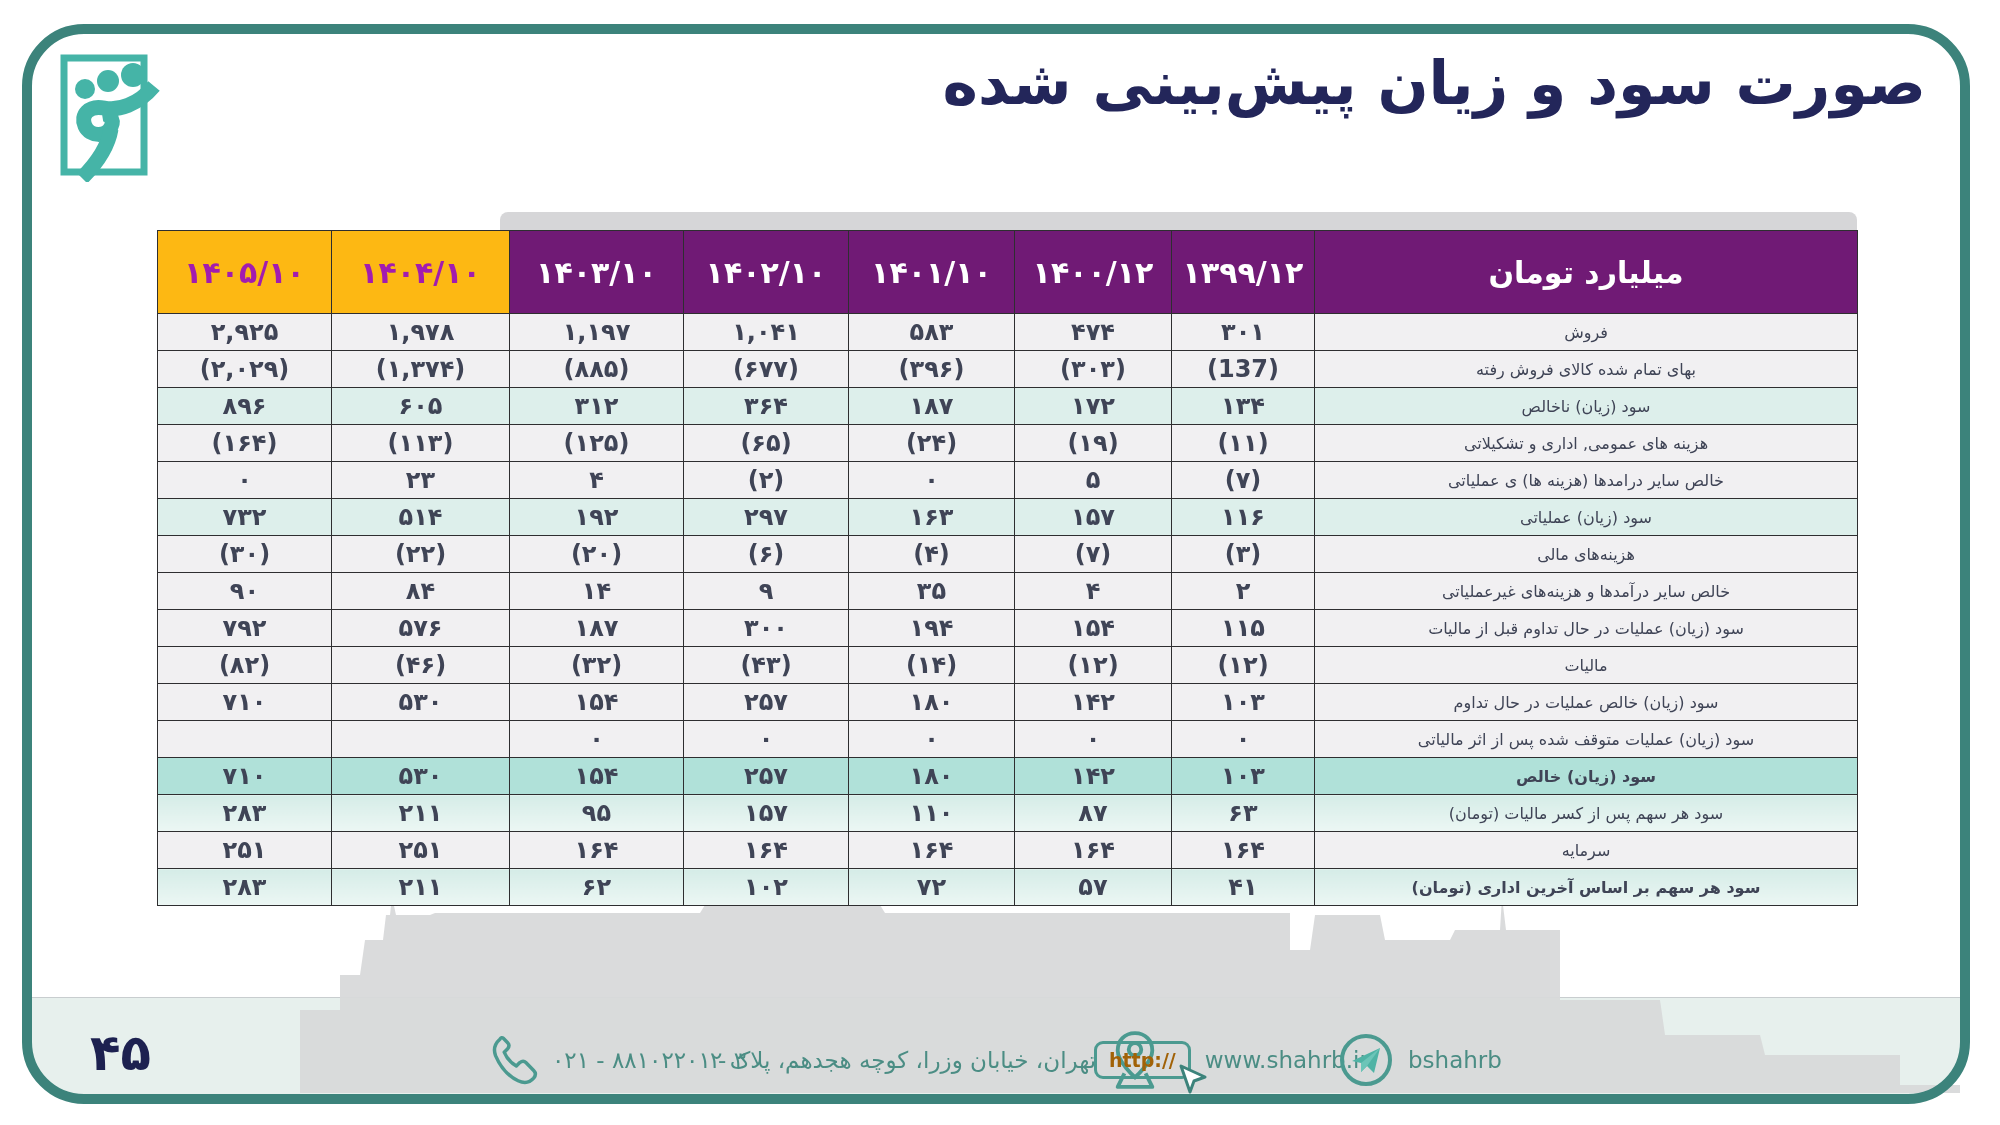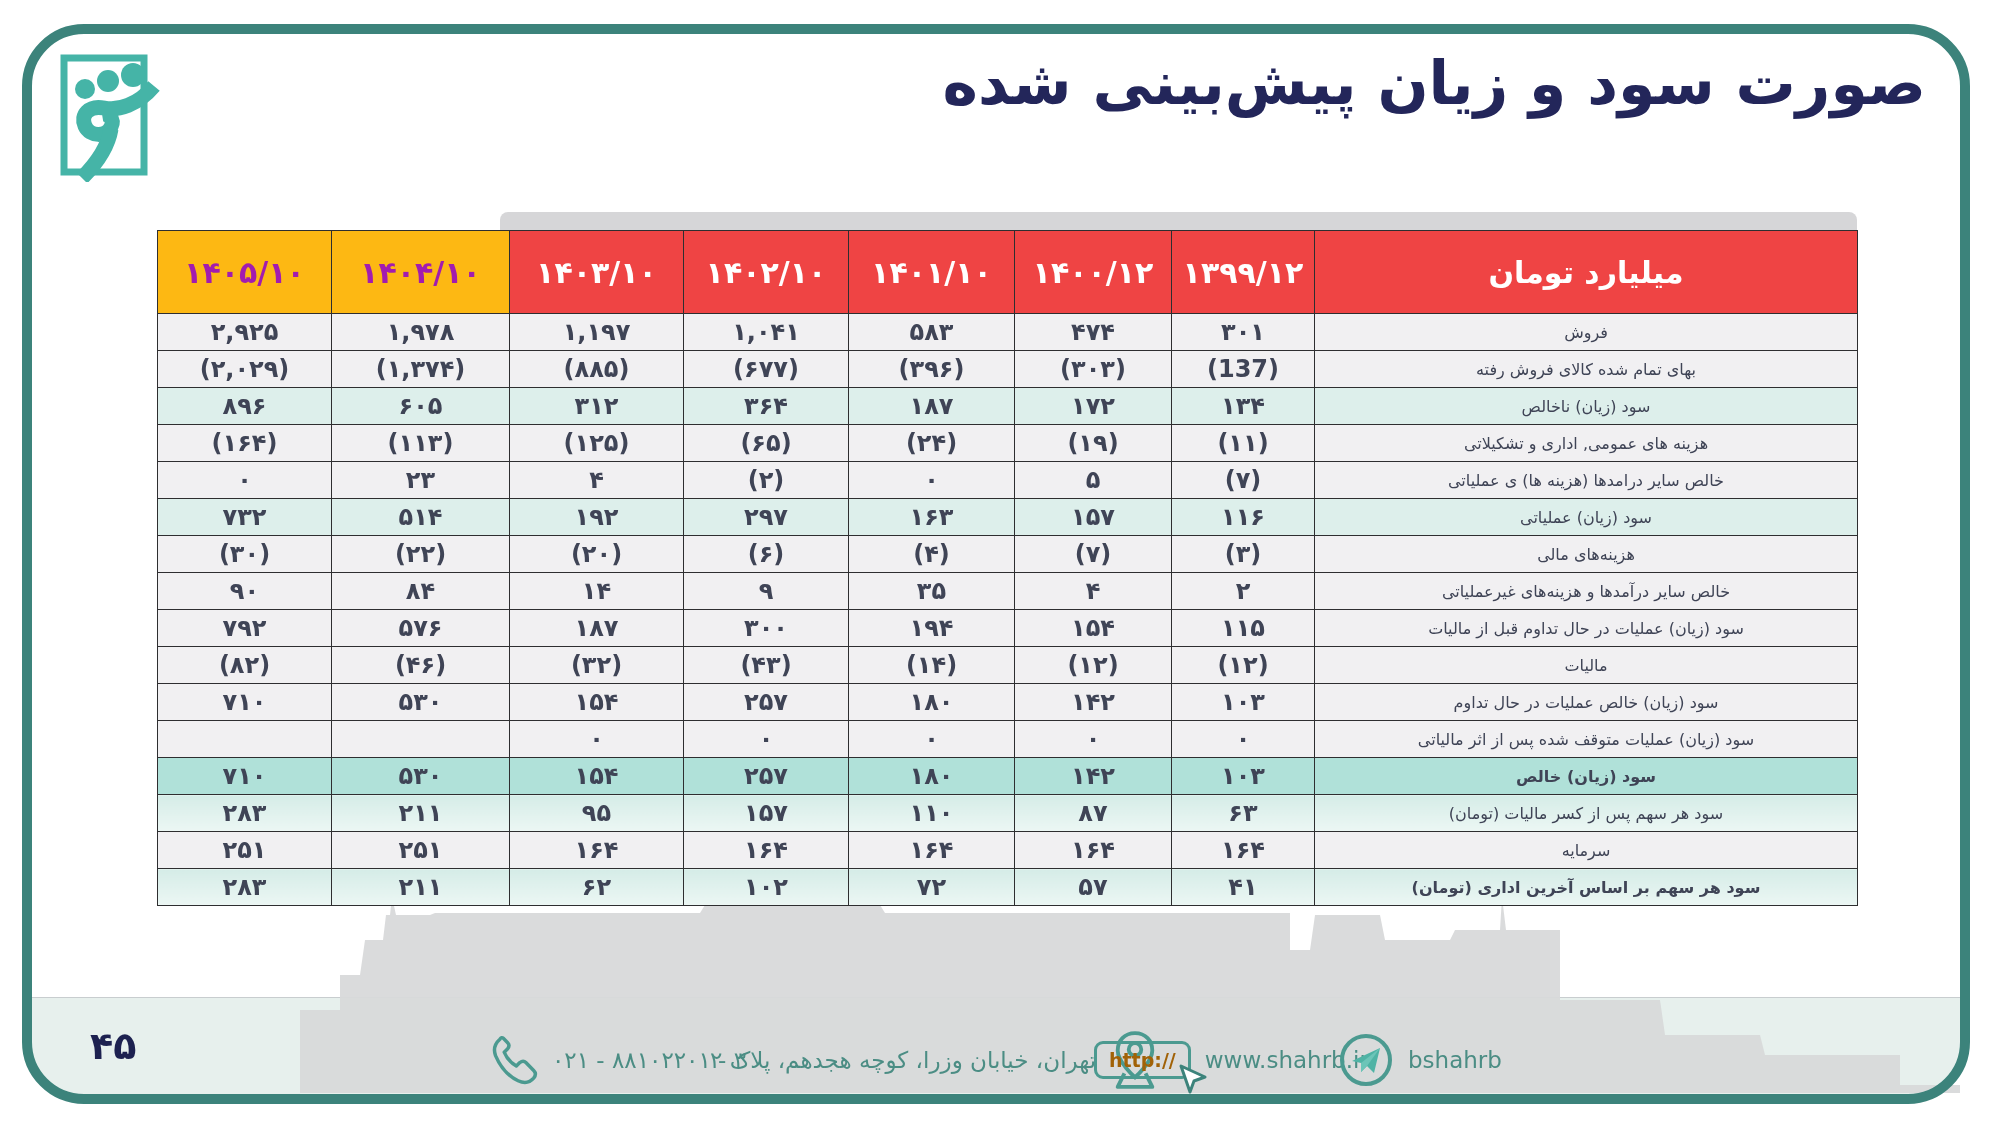--- a/index.html
+++ b/index.html
@@ -23,32 +23,32 @@
   .logo { position: absolute; left: 58px; top: 52px; z-index: 3; }
 
   .title { position: absolute; top: 48px; right: 74px; font-size: 60px; font-weight: 700;
            color: #23265a; z-index: 3; direction: rtl; white-space: nowrap; }
 
   
   .pl-table { position: absolute; left: 157px; top: 230px; width: 1700px; z-index: 3;
               border-collapse: collapse; table-layout: fixed; direction: rtl; }
   .pl-table th, .pl-table td { border: 1px solid #2e2e30; text-align: center; vertical-align: middle;
               overflow: hidden; white-space: nowrap; }
-  .pl-table thead th { height: 83px; background: #ef4444; color: #ffffff; font-size: 30px; font-weight: 700; }
+  .pl-table thead th { height: 83px; background: #701a75; color: #ffffff; font-size: 30px; font-weight: 700; }
   .pl-table thead th.yellow { background: #fdb813; color: #a21caf; }
   .pl-table tbody td { height: 37px; font-size: 24px; color: #3f4456; background: #f1f0f2; }
   .pl-table td.val { direction: ltr; font-weight: 700; }
   .pl-table td.lbl { font-size: 16px; }
   .pl-table tr.mint td { background: #ddefeb; }
   .pl-table tr.strong td { background: #b0e1d9; }
   .pl-table tr.strong td.lbl { font-weight: 700; }
   .pl-table tr.soft td, .pl-table tr.soft-bold td { background: linear-gradient(180deg, #d5ece7 0%, #ecf7f4 100%); }
   .pl-table tr.soft-bold td.lbl { font-weight: 700; }
 
-  .page-number { position: absolute; left: 90px; top: 1024px; font-size: 38px; font-weight: 700;
+  .page-number { position: absolute; left: 90px; top: 1024px; font-size: 50px; font-weight: 700;
                  color: #1d2150; z-index: 7; text-align: center; }
 
   
   .footer-item { position: absolute; top: 1030px; height: 60px; display: flex; align-items: center;
                  gap: 14px; z-index: 5; color: #4b8d84; font-size: 23px; }
   .footer-item .txt { white-space: nowrap; }
   .f-phone { left: 486px; }
   .f-address { left: 710px; direction: rtl; }
   .f-web { left: 1094px; }
   .f-telegram { left: 1338px; }

